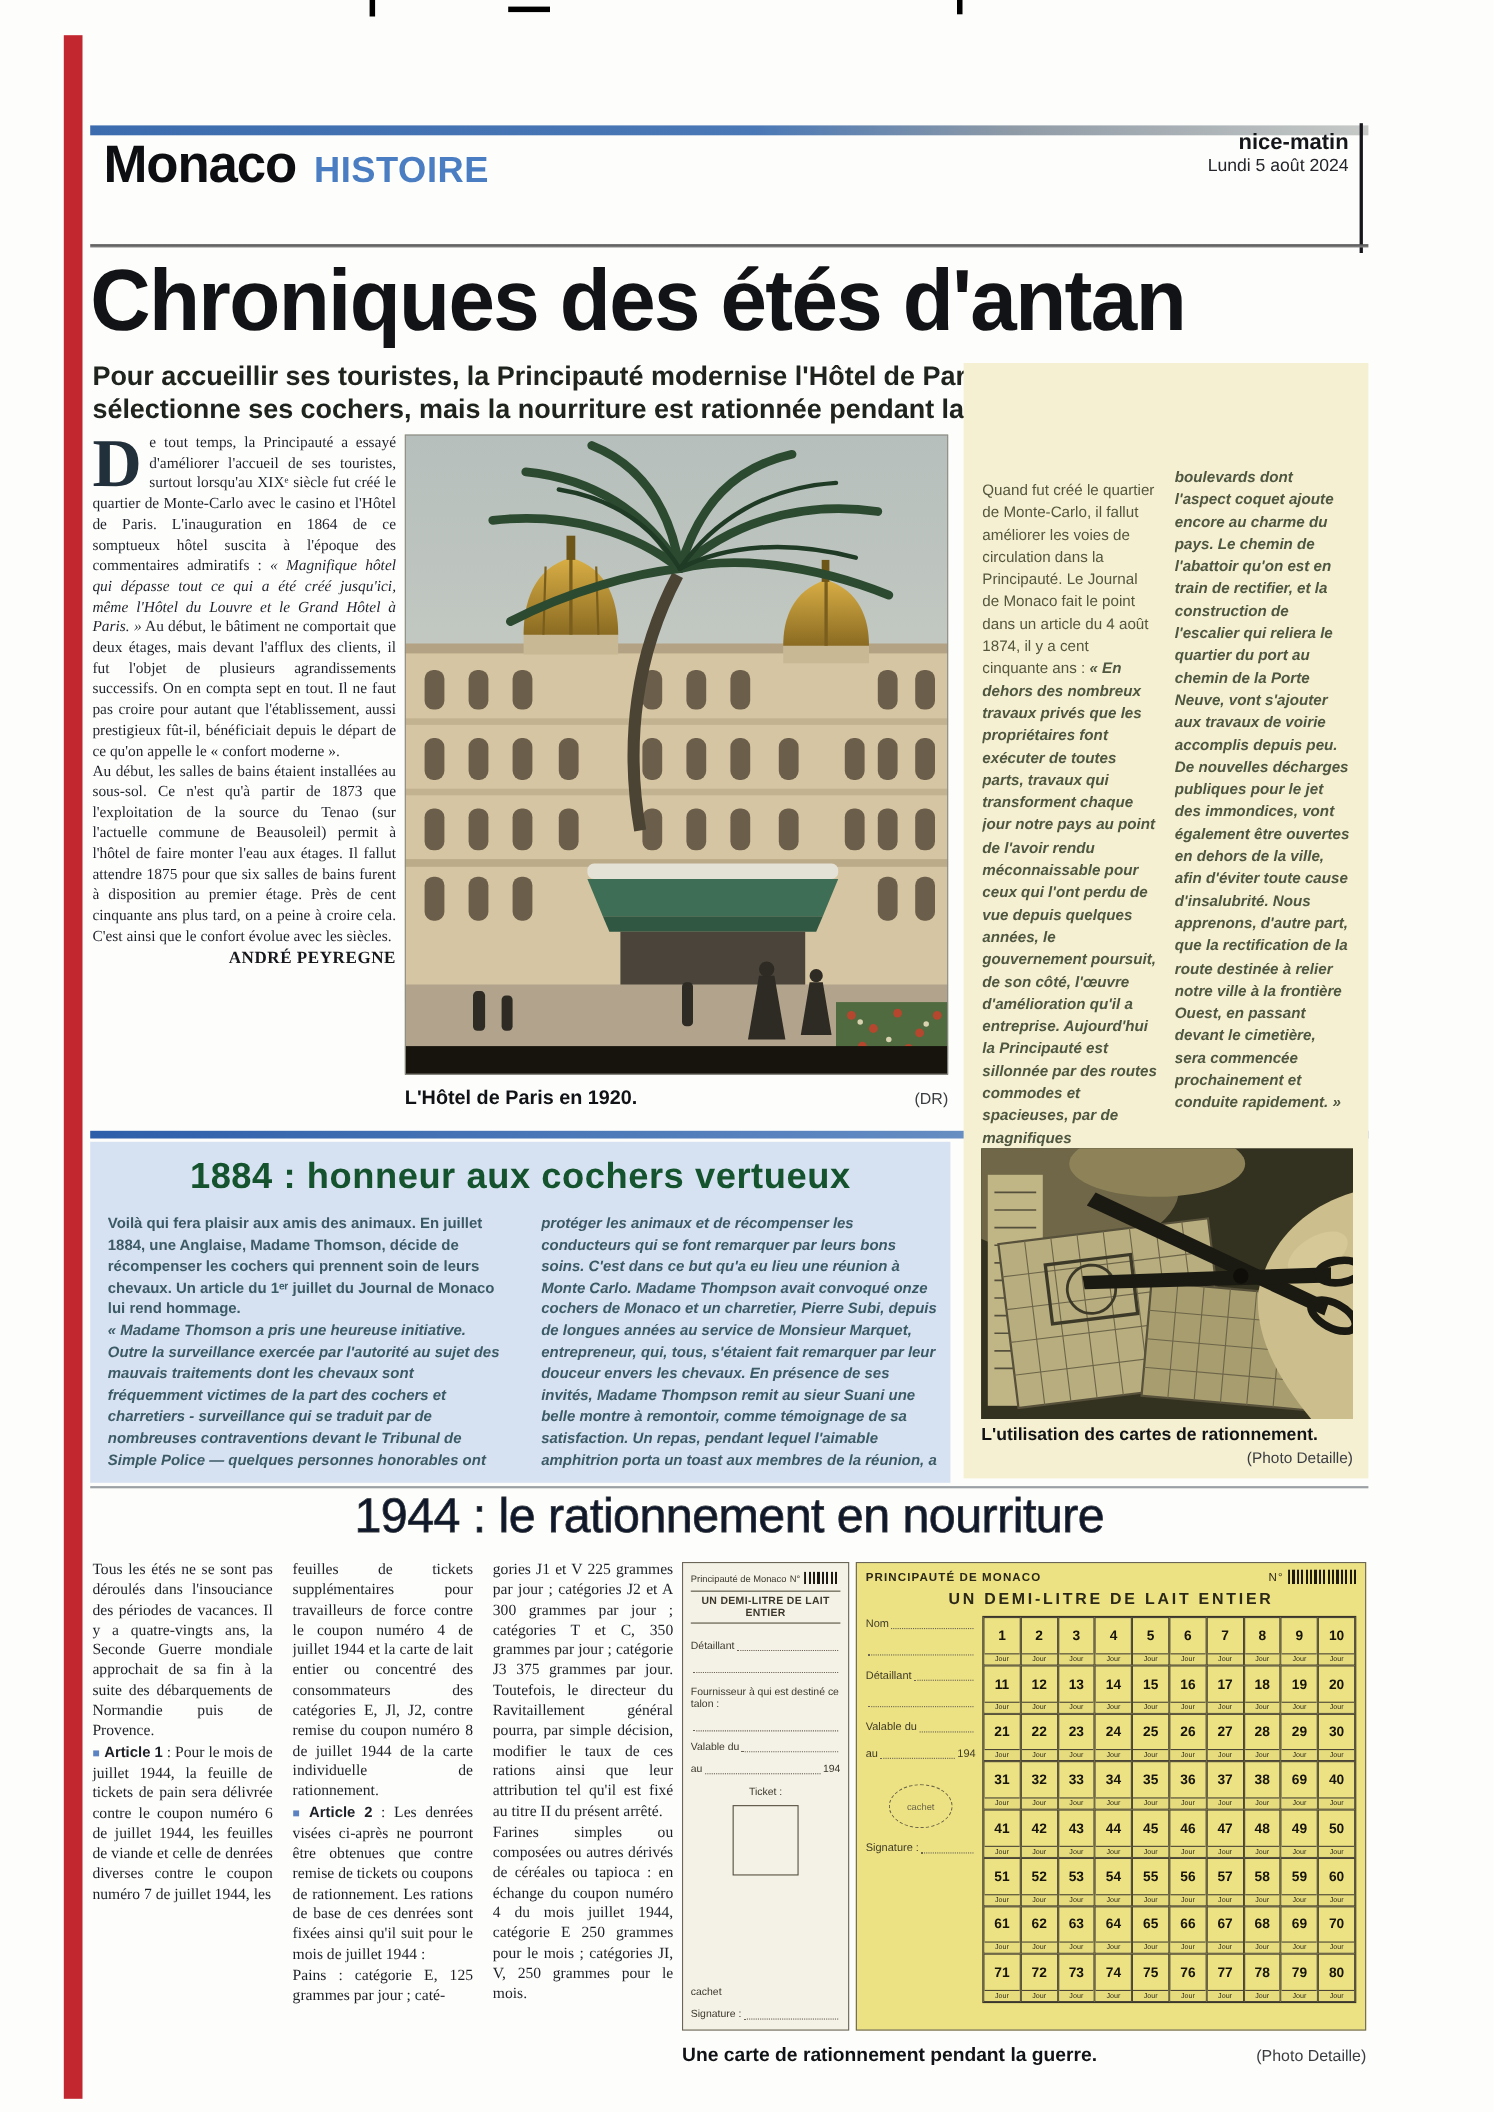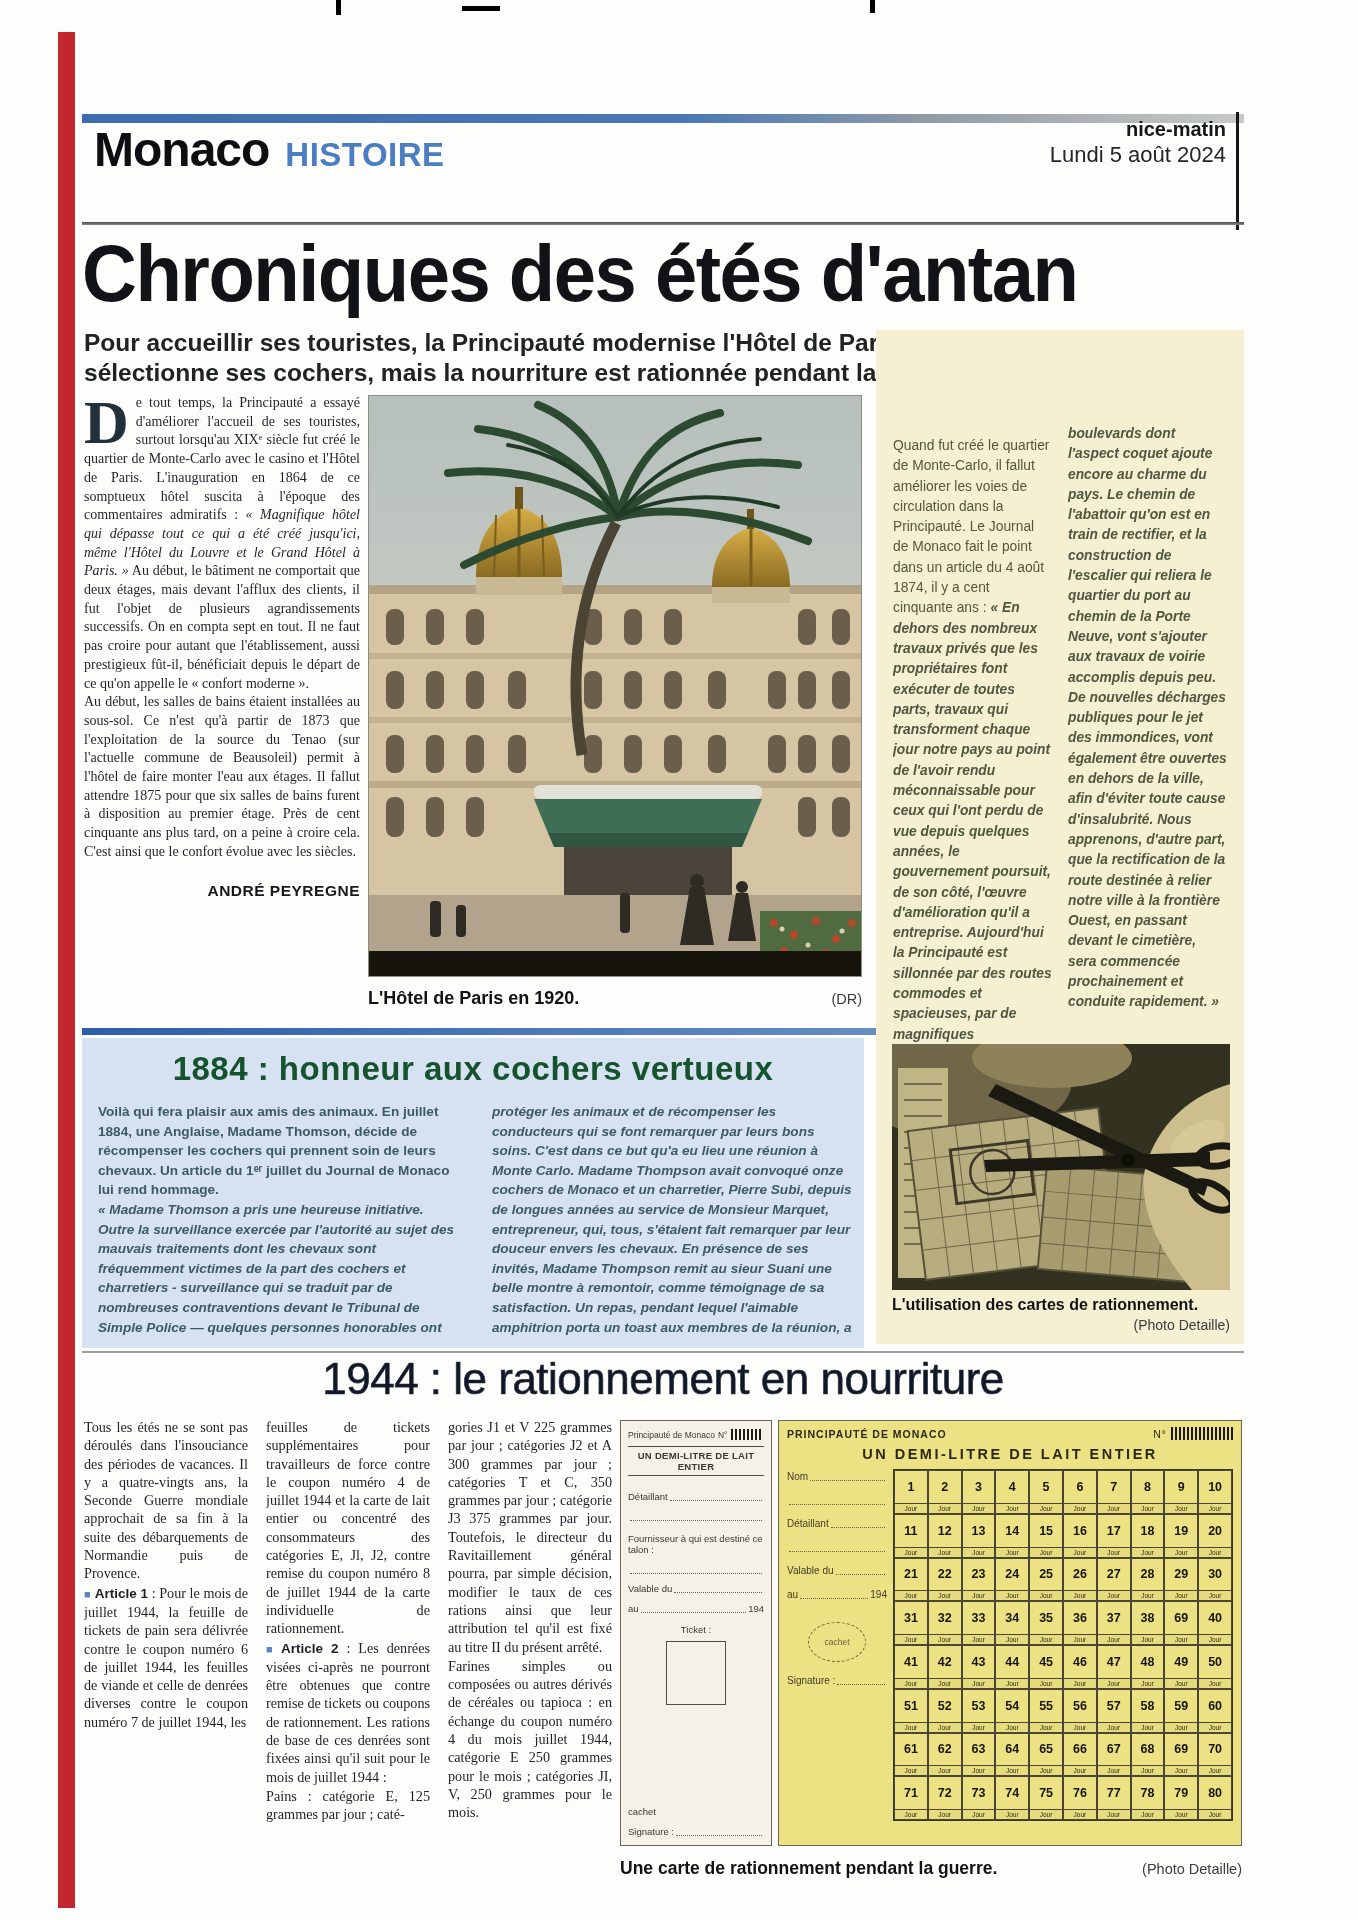--- a/index.html
+++ b/index.html
@@ -12,38 +12,38 @@
   #red-strip { left:58px; top:32px; width:17px; height:1876px; background:#c2272f; }
 
   
   #top-rule { left:82px; top:114px; width:1162px; height:9px;
     background:linear-gradient(90deg,#3d6cae 0%,#4a78b6 52%,#8e9aa6 72%,#c6c9c6 100%); }
   #masthead { left:94px; top:122px; display:flex; align-items:baseline; gap:16px; }
   #masthead .section { font-size:48px; font-weight:bold; letter-spacing:-1px; color:#0d0e11; }
   #masthead .rubric  { font-size:33px; font-weight:bold; color:#4a7dc2; letter-spacing:0.5px; }
   #paper-info { left:1000px; top:118px; width:226px; text-align:right; color:#15161a; }
   #paper-info .paper { font-size:20px; font-weight:bold; }
-  #paper-info .date  { font-size:22px; margin-top:1px; color:#24252a; }
+  #paper-info .date  { font-size:16px; margin-top:1px; color:#24252a; }
   #masthead-vrule { left:1236px; top:112px; width:3px; height:118px; background:#15151a; }
   #mid-rule { left:82px; top:222px; width:1162px; height:3px; background:linear-gradient(180deg,#4c4c4c,#8a8a8a); }
 
   
   #headline { left:82px; top:226px; width:1170px; font-size:76px; line-height:92px; font-weight:bold;
     letter-spacing:-1.5px; color:#121316; white-space:nowrap; transform:scaleY(1.04); transform-origin:top left; }
   #standfirst { left:84px; top:328px; width:1166px; font-size:24.5px; line-height:30px; font-weight:bold; color:#20241f; }
 
   
   .serif { font-family:"Liberation Serif","DejaVu Serif",serif; }
   #article-col { left:84px; top:394px; width:276px; height:620px; font-size:14px; line-height:18.7px;
     text-align:justify; color:#1f222a; overflow:hidden; hyphens:auto; }
   #article-col .dropcap { float:left; font-family:"Liberation Serif",serif; font-weight:bold;
     font-size:62px; line-height:50px; margin:3px 7px 0 0; color:#22303b; }
   #article-col .quote { font-style:italic; }
-  #byline { text-align:right; font-family:Liberation Sans, sans-serif; font-weight:bold;
-    font-size:15.5px; margin-top:20px; letter-spacing:0.5px; color:#16181c; }
+  #byline { text-align:right; font-family:Liberation Serif, serif; font-weight:bold;
+    font-size:15.5px; margin-top:0; letter-spacing:0.5px; color:#16181c; }
 
   
   #hotel-photo { left:368px; top:395px; width:494px; height:582px; background:#cfcfc4; }
   #hotel-caption-row { left:368px; top:988px; width:494px; display:flex; justify-content:space-between; align-items:baseline; }
   .photo-caption { font-weight:bold; font-size:18px; color:#101216; }
   .photo-credit  { font-size:14.5px; color:#3a3c40; }
 
   #blue-rule-mid { left:82px; top:1028px; width:1162px; height:7px;
     background:linear-gradient(90deg,#2d5ea9,#5d87c0 60%,#8fa9cb); }
   #grey-rule-2 { left:82px; top:1351px; width:1162px; height:2px; background:#9aa0a4; }

